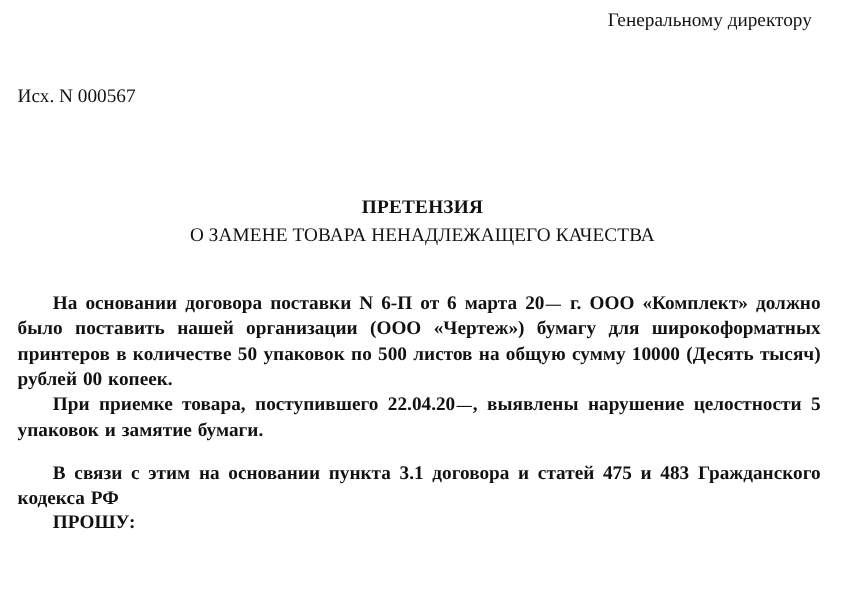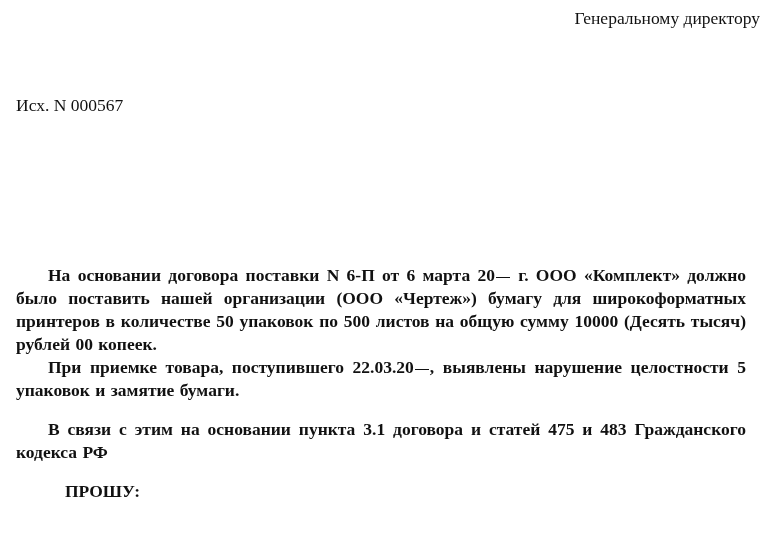--- a/index.html
+++ b/index.html
@@ -19,30 +19,30 @@
     }
     .page {
       position: absolute;
       left: 0;
       top: 0;
       width: 768px;
       height: 559px;
     }
     .addressee {
       position: absolute;
-      right: 8px;
+      right: 30px;
       top: 6px;
       text-align: right;
       line-height: 25px;
     }
     .addressee div { white-space: nowrap; }
     .outgoing {
       position: absolute;
       left: 16px;
-      top: 94px;
+      top: 76px;
       white-space: nowrap;
     }
     .title-block {
       position: absolute;
       left: 0;
       width: 768px;
       top: 176px;
       text-align: center;
       line-height: 25px;
     }
@@ -64,41 +64,45 @@
       text-indent: 32px;
       margin: 0;
       word-spacing: 1px;
       font-weight: bold;
     }
     .blank { display: inline-block; border-bottom: 1.5px solid #111; width: 14px; height: 1px; vertical-align: 3px; margin: 0 1px; }
     .gap { height: 16px; }
     .request-label {
       font-weight: bold;
       text-indent: 32px;
-      margin: 17px;
+      margin: 0;
       line-height: 20px;
       font-family: Liberation Serif, serif;
     }
   </style>
 </head>
 <body>
 
 <div class="page">
 
   <div class="addressee">
     <div>Генеральному директору</div>
   </div>
 
   <div class="outgoing">Исх. N 000567</div>
 
+  <div class="title-block">
+    <div class="title-main">ПРЕТЕНЗИЯ</div>
+    <div class="title-sub">О ЗАМЕНЕ ТОВАРА НЕНАДЛЕЖАЩЕГО КАЧЕСТВА</div>
+  </div>
 
   <div class="body-text">
     <p class="para"><span>На основании договора поставки N 6-П от 6 марта 20</span><span class="blank"></span><span> г. ООО «Комплект» должно было поставить нашей организации (ООО «Чертеж») бумагу для широкоформатных принтеров в количестве 50 упаковок по 500 листов на общую сумму 10000 (Десять тысяч) рублей 00 копеек.</span></p>
 
-    <p class="para"><span>При приемке товара, поступившего 22.03.20</span><span class="blank"></span><span>, выявлены нарушение целостности 5 упаковок и замятие бумаги.</span></p>
+    <p class="para"><span>При приемке товара, поступившего 22.04.20</span><span class="blank"></span><span>, выявлены нарушение целостности 5 упаковок и замятие бумаги.</span></p>
 
     <div class="gap"></div>
 
     <p class="para">В связи с этим на основании пункта 3.1 договора и статей 475 и 483 Гражданского кодекса РФ</p>
 
     <p class="request-label">ПРОШУ:</p>
 
   </div>
 
 </div>

